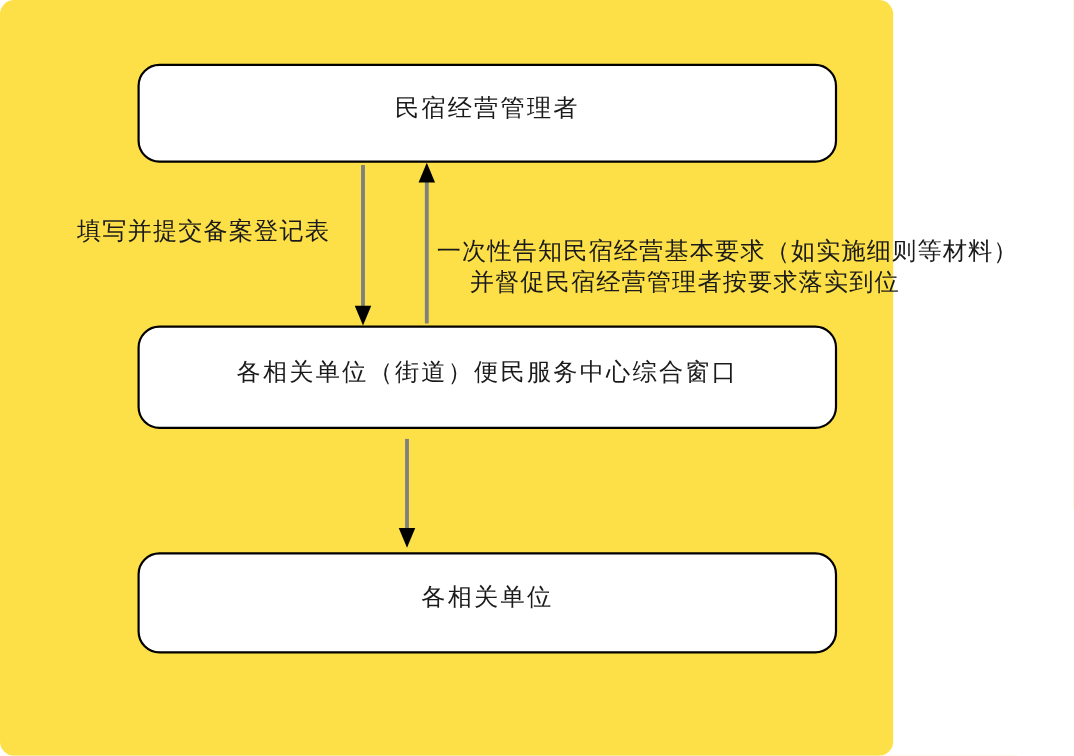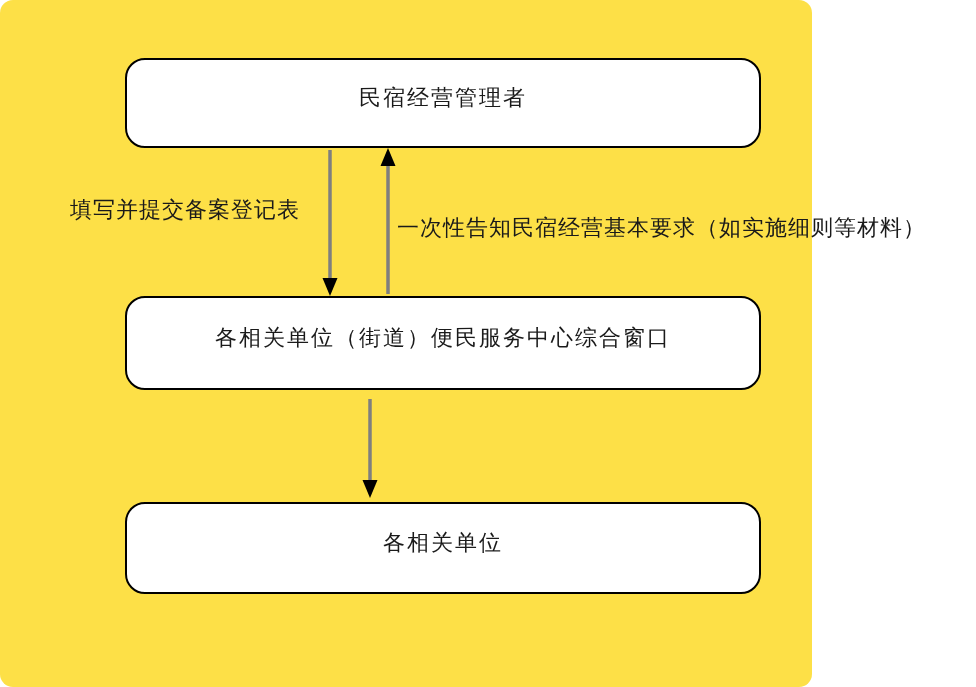--- a/index.html
+++ b/index.html
@@ -85,15 +85,16 @@
   </div>
 
   <div class="node node-related">
     <span>各相关单位</span>
   </div>
 
   <div class="edge-label label-submit">填写并提交备案登记表</div>
 
   <div class="edge-label label-inform1">一次性告知民宿经营基本要求（如实施细则等材料）</div>
 
+  <div class="edge-label label-inform2">并督促民宿经营管理者按要求落实到位</div>
 
 
 </div>
 
 </body></html>

